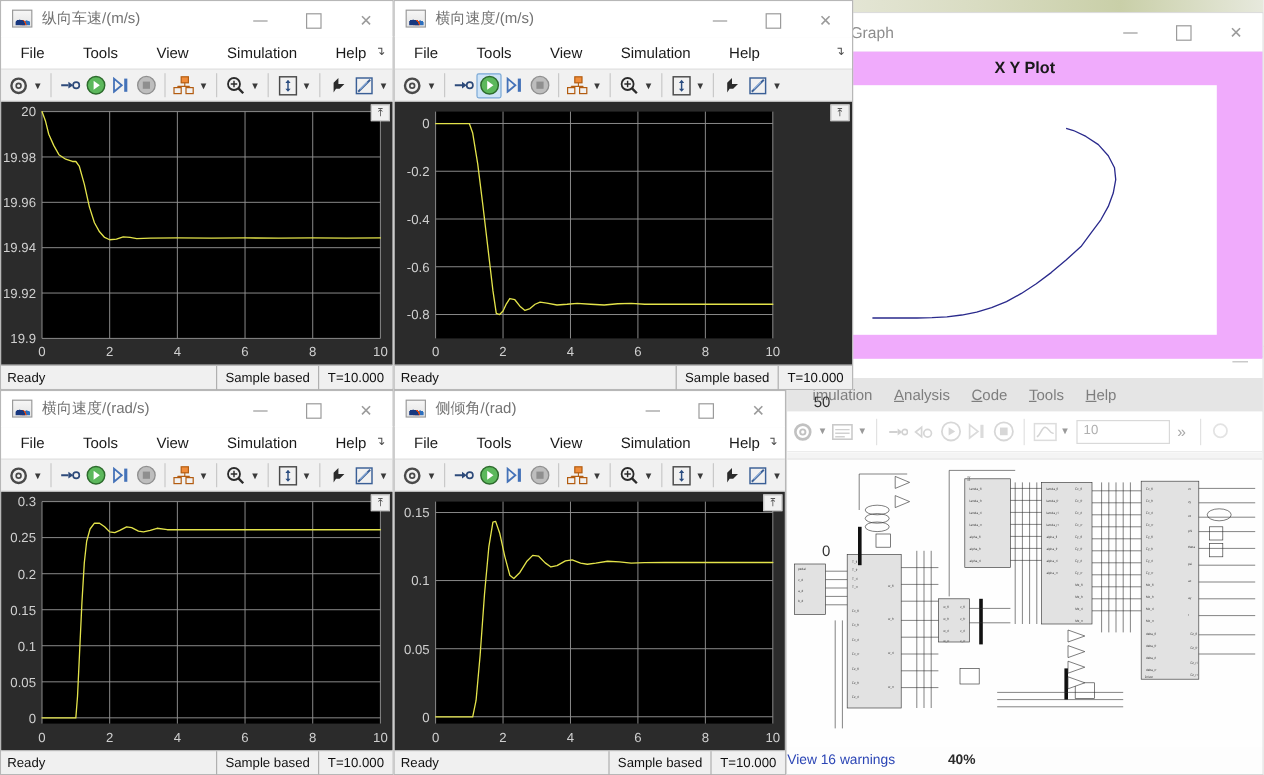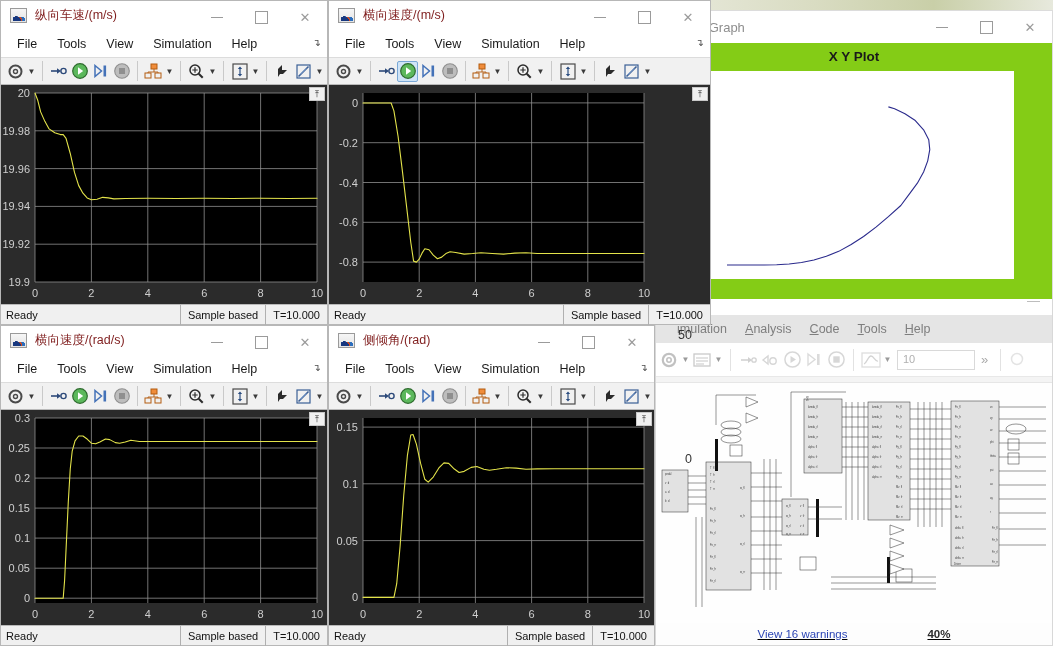--- a/index.html
+++ b/index.html
@@ -34,22 +34,22 @@
   .sl-caret { width:11px; height:22px; display:inline-flex; align-items:center;
     justify-content:center; color:#9a9a9a; font-size:8px; }
   .sl-timefield { width:78px; height:20px; border:1px solid #d9d9d9; background:#fff;
     font-size:11px; color:#b0b0b0; padding:2px 5px; margin-left:4px; }
   .sl-overflow { color:#a9a9a9; font-size:13px; margin:0 6px; }
   .sl-canvas { position:absolute; left:0; top:88px; right:0; bottom:22px;
     background:#fefefe; overflow:hidden; }
   .sl-canvas .crule { position:absolute; left:0; top:0; width:100%; height:6px;
     background:#f4f4f4; border-bottom:1px solid #e6e6e6; }
   .sl-status { position:absolute; left:0; right:0; bottom:0; height:22px;
-    background:#fdfdfd; display:flex; align-items:center; justify-content:center; gap:80px;
-    font-size:11.5px;text-decoration:underline; }
+    background:#fdfdfd; display:flex; align-items:center; gap:44px;
+    font-size:11.5px; }
   .sl-warn { color:#2b45b5; }
   .sl-zoom { color:#2b2b2b; font-weight:bold; }
   .watermark { position:absolute; right:4px; bottom:4px; font-size:17px;
     color:#cfcfcf; letter-spacing:1px; font-family:"Liberation Sans",sans-serif;
     white-space:nowrap; pointer-events:none; }
 
   
   .xywin { position:absolute; left:655px; top:10px; width:398px; height:288px;
     background:#f0f0f0; border:1px solid #dcdcdc; }
   .xy-title { height:32px; background:#fff; display:flex; align-items:center; position:relative; }
@@ -59,21 +59,21 @@
     background:
       radial-gradient(ellipse at 30% 100%, #1b3f8f 0 38%, transparent 40%),
       radial-gradient(ellipse at 55% 100%, #d24a1c 0 32%, transparent 34%),
       radial-gradient(ellipse at 78% 100%, #2b6fbf 0 30%, transparent 32%); }
   .xy-titletext { font-size:13px; color:#8d8d8d; }
   .winbtns { position:absolute; right:0; top:0; height:32px; display:flex; }
   .winbtn { width:44px; height:32px; display:flex; align-items:center; justify-content:center;
     color:#9b9b9b; font-size:13px; }
   .winbtn.mn::before { content:""; display:block; width:12px; height:1px; background:#9b9b9b; }
   .winbtn.mx::before { content:""; display:block; width:11px; height:11px; border:1px solid #9b9b9b; }
-  .xy-body { position:relative; height:256px; background:#84cc16; }
+  .xy-body { position:relative; height:256px; background:#f0abfc; }
   .xy-plottitle { position:absolute; left:0; right:0; top:6px; text-align:center;
     font-size:13.5px; font-weight:bold; color:#1a1a1a; }
   .xy-ylabel { position:absolute; left:6px; top:128px; transform:translateY(-50%) rotate(-90deg);
     transform-origin:center; font-size:12.5px; color:#2b2b2b; white-space:nowrap; }
   .xy-axis { position:absolute; left:48px; top:28px; width:310px; height:208px; }
   .xy-axisline { position:absolute; left:0; top:0; width:1px; height:208px; background:#333; }
   .xy-tick { position:absolute; left:-5px; width:6px; height:1px; background:#333; }
   .xy-ticklabel { position:absolute; right:100%; margin-right:7px; transform:translateY(-50%);
     font-size:12.5px; color:#333; white-space:nowrap; }
   .xy-plotarea { position:absolute; left:1px; top:0; right:0; bottom:0; background:#fff; }
@@ -82,23 +82,23 @@
   .scope { position:absolute; background:#f0f0f0; border:1px solid #b7b7b7; }
   .sc-title { height:30px; background:#fff; display:flex; align-items:center; position:relative;
     border-bottom:1px solid #fff; }
   .sc-logo { width:17px; height:15px; margin:0 8px 0 9px; border:1px solid #9a9a9a;
     background:linear-gradient(#f6f6f6,#e4e4e4); position:relative; overflow:hidden; flex:0 0 auto; }
   .sc-logo::after { content:""; position:absolute; left:2px; bottom:1px; width:12px; height:9px;
     background:
       radial-gradient(ellipse at 28% 100%, #17377f 0 36%, transparent 38%),
       radial-gradient(ellipse at 52% 100%, #d6491b 0 32%, transparent 34%),
       radial-gradient(ellipse at 76% 100%, #2c6ebd 0 30%, transparent 32%); }
-  .sc-titletext { font-size:12.5px; color:#7f1d1d; white-space:nowrap; }
+  .sc-titletext { font-size:12.5px; color:#737373; white-space:nowrap; }
   .sc-menubar { height:26px; background:#fff; display:flex; align-items:center; position:relative;
-    font-size:12.5px; color:#1a1a1a; padding-left:6px; }
+    font-size:12.5px; color:#1a1a1a; padding-left:6px;gap:12px; }
   .sc-menubar .mi { padding:2px 10px; white-space:nowrap; }
   .sc-expand { position:absolute; right:6px; top:6px; font-size:10px; color:#4a4a4a; }
   .sc-toolbar { height:28px; background:#f1f1f1; border-top:1px solid #dcdcdc;
     border-bottom:1px solid #b9b9b9; display:flex; align-items:center; padding-left:4px; }
   .sc-tsep { width:1px; height:20px; background:#c9c9c9; margin:0 5px; }
   .sc-btn { width:21px; height:21px; display:inline-flex; align-items:center; justify-content:center; }
   .sc-btn.active { background:#cfe4f7; border:1px solid #7aa8d6; border-radius:2px; }
   .sc-caret { width:11px; height:21px; display:inline-flex; align-items:center;
     justify-content:center; color:#3a3a3a; font-size:8px; }
   .sc-plotwrap { position:absolute; left:0; right:0; background:#2b2b2b; overflow:hidden; }

